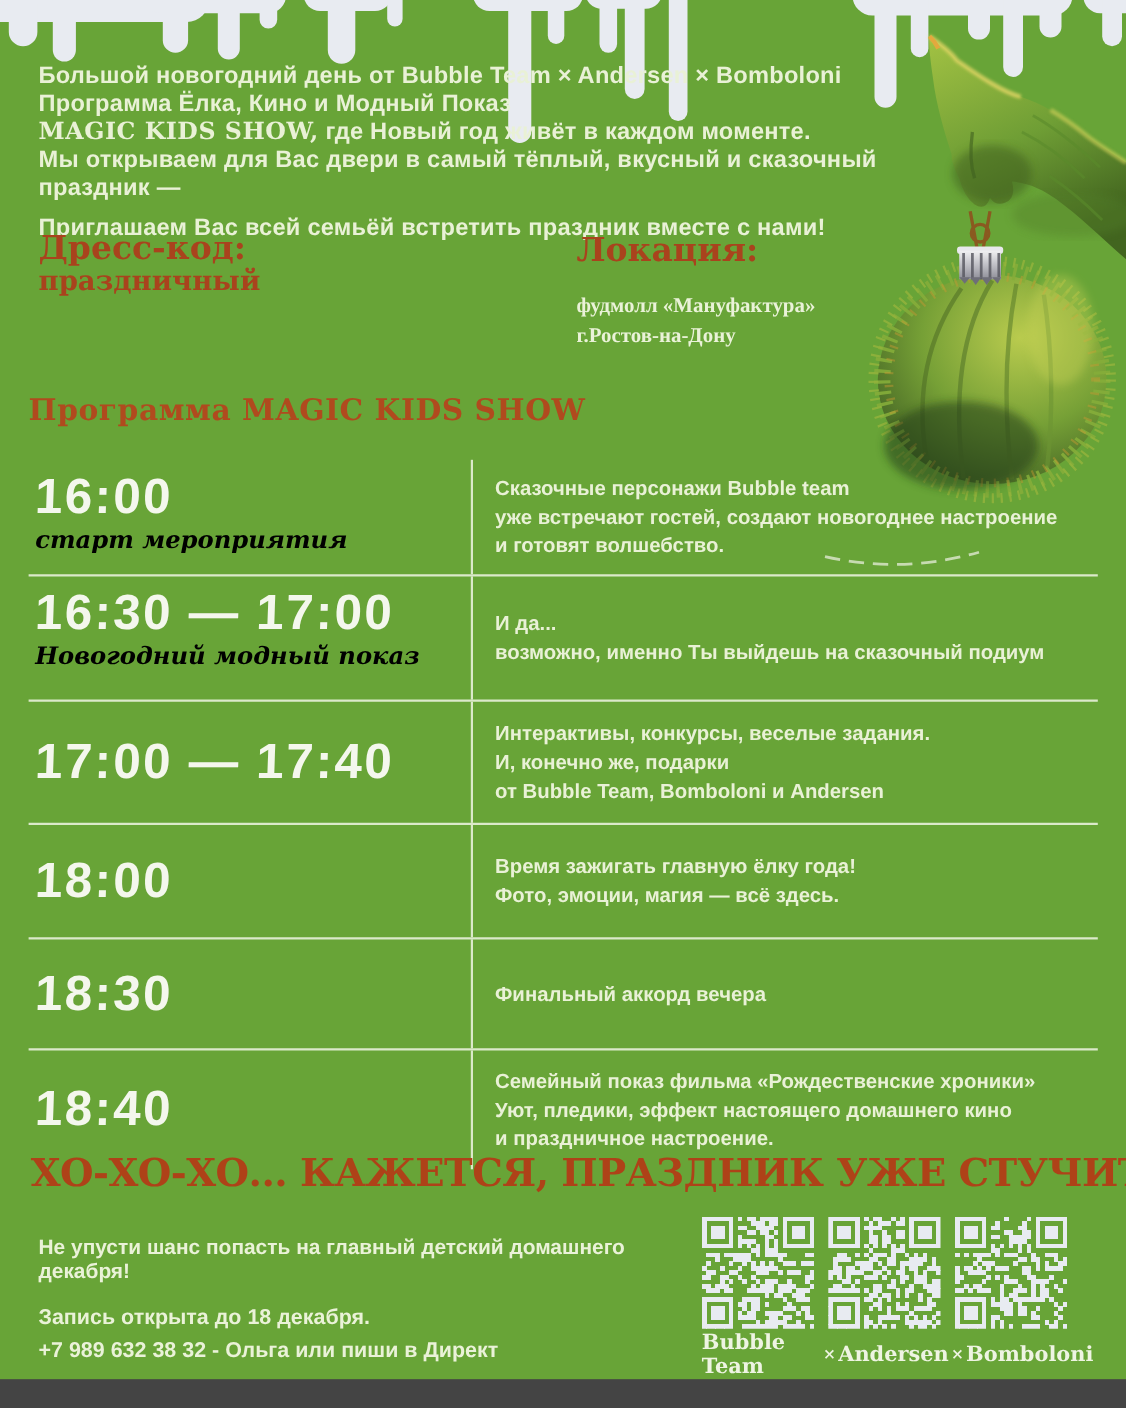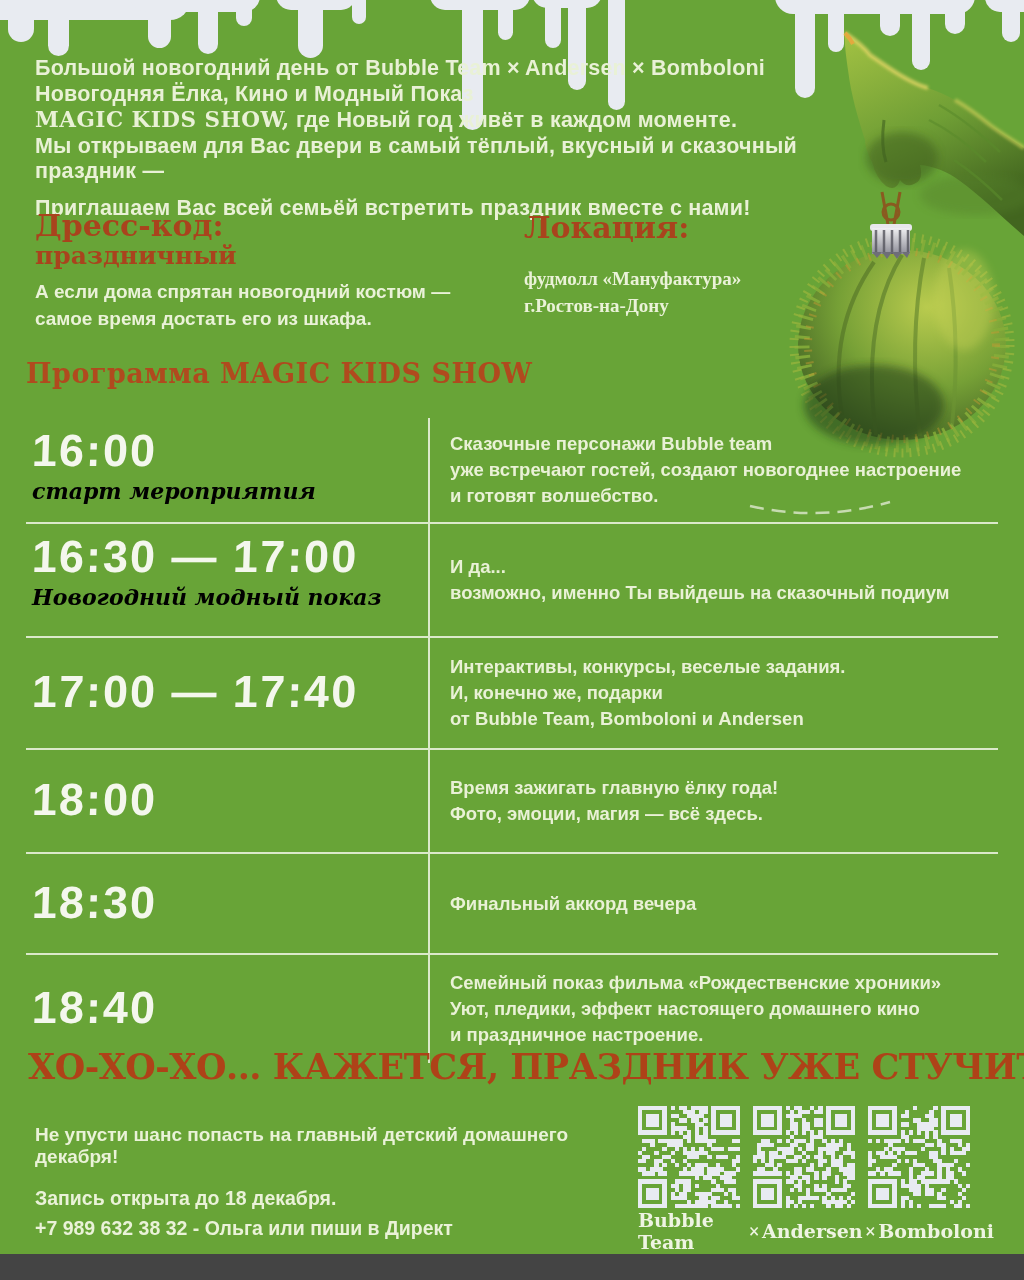--- a/index.html
+++ b/index.html
@@ -148,31 +148,29 @@
       <path d="M160,120 C158,135 158,150 162,162" fill="none" stroke="#3f6120" stroke-width="3" opacity="0.6"></path>
     </g>
   </svg>
 
   <svg class="abs" style="left:745px;top:492px;" width="150" height="24" viewBox="0 0 150 24">
     <path d="M5,14 q 70,16 140,-4" fill="none" stroke="#dfe8cf" stroke-width="2.5" stroke-dasharray="14 8" opacity="0.8"></path>
   </svg>
 
   <div class="abs header">
     <div>Большой новогодний день от Bubble Team × Andersen × Bomboloni</div>
-    <div>Новогодняя Ёлка, Кино и Модный Показ</div>
+    <div>Программа Ёлка, Кино и Модный Показ</div>
     <div><span class="brand">MAGIC KIDS SHOW,</span><span> где Новый год живёт в каждом моменте.</span></div>
     <div>Мы открываем для Вас двери в самый тёплый, вкусный и сказочный праздник —</div>
     <div class="invite">Приглашаем Вас всей семьёй встретить праздник вместе с нами!</div>
   </div>
 
   <div class="abs dress">
     <div class="info-title display">Дресс-код:</div>
     <div class="info-sub display">праздничный</div>
-    <div class="info-body">А если дома спрятан новогодний костюм —
-самое время достать его из шкафа.</div>
   </div>
 
   <div class="abs loc">
     <div class="info-title display">Локация:</div>
     <div class="info-body">фудмолл «Мануфактура»
 г.Ростов-на-Дону</div>
   </div>
 
   <div class="abs program-title display red">Программа MAGIC KIDS SHOW</div>
 

